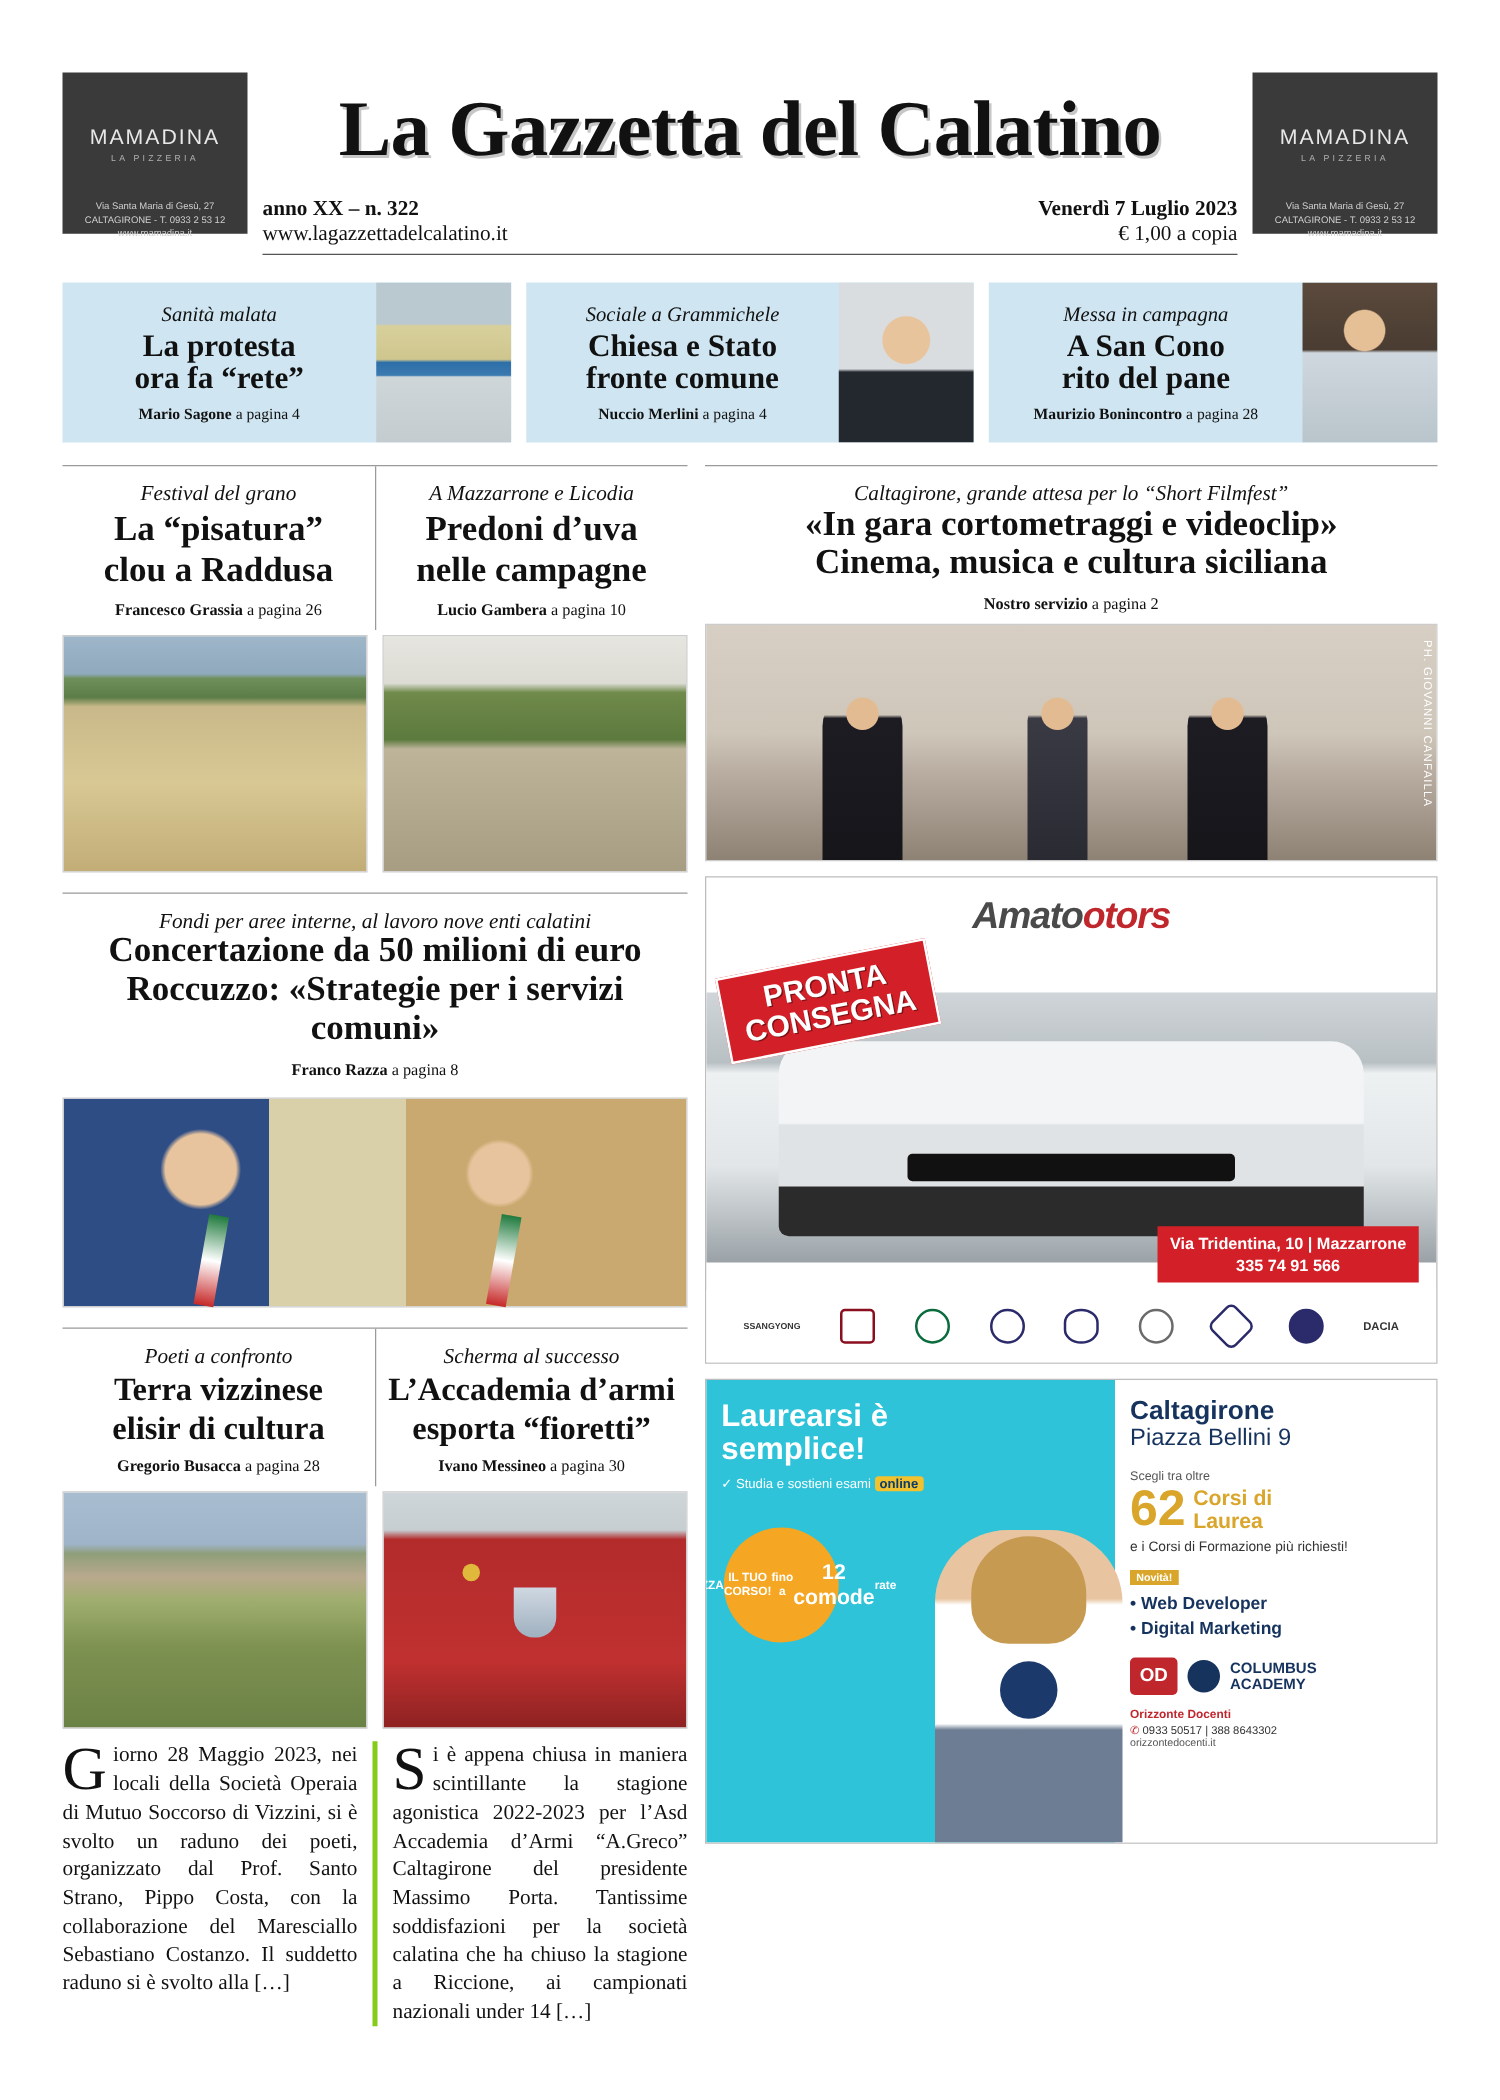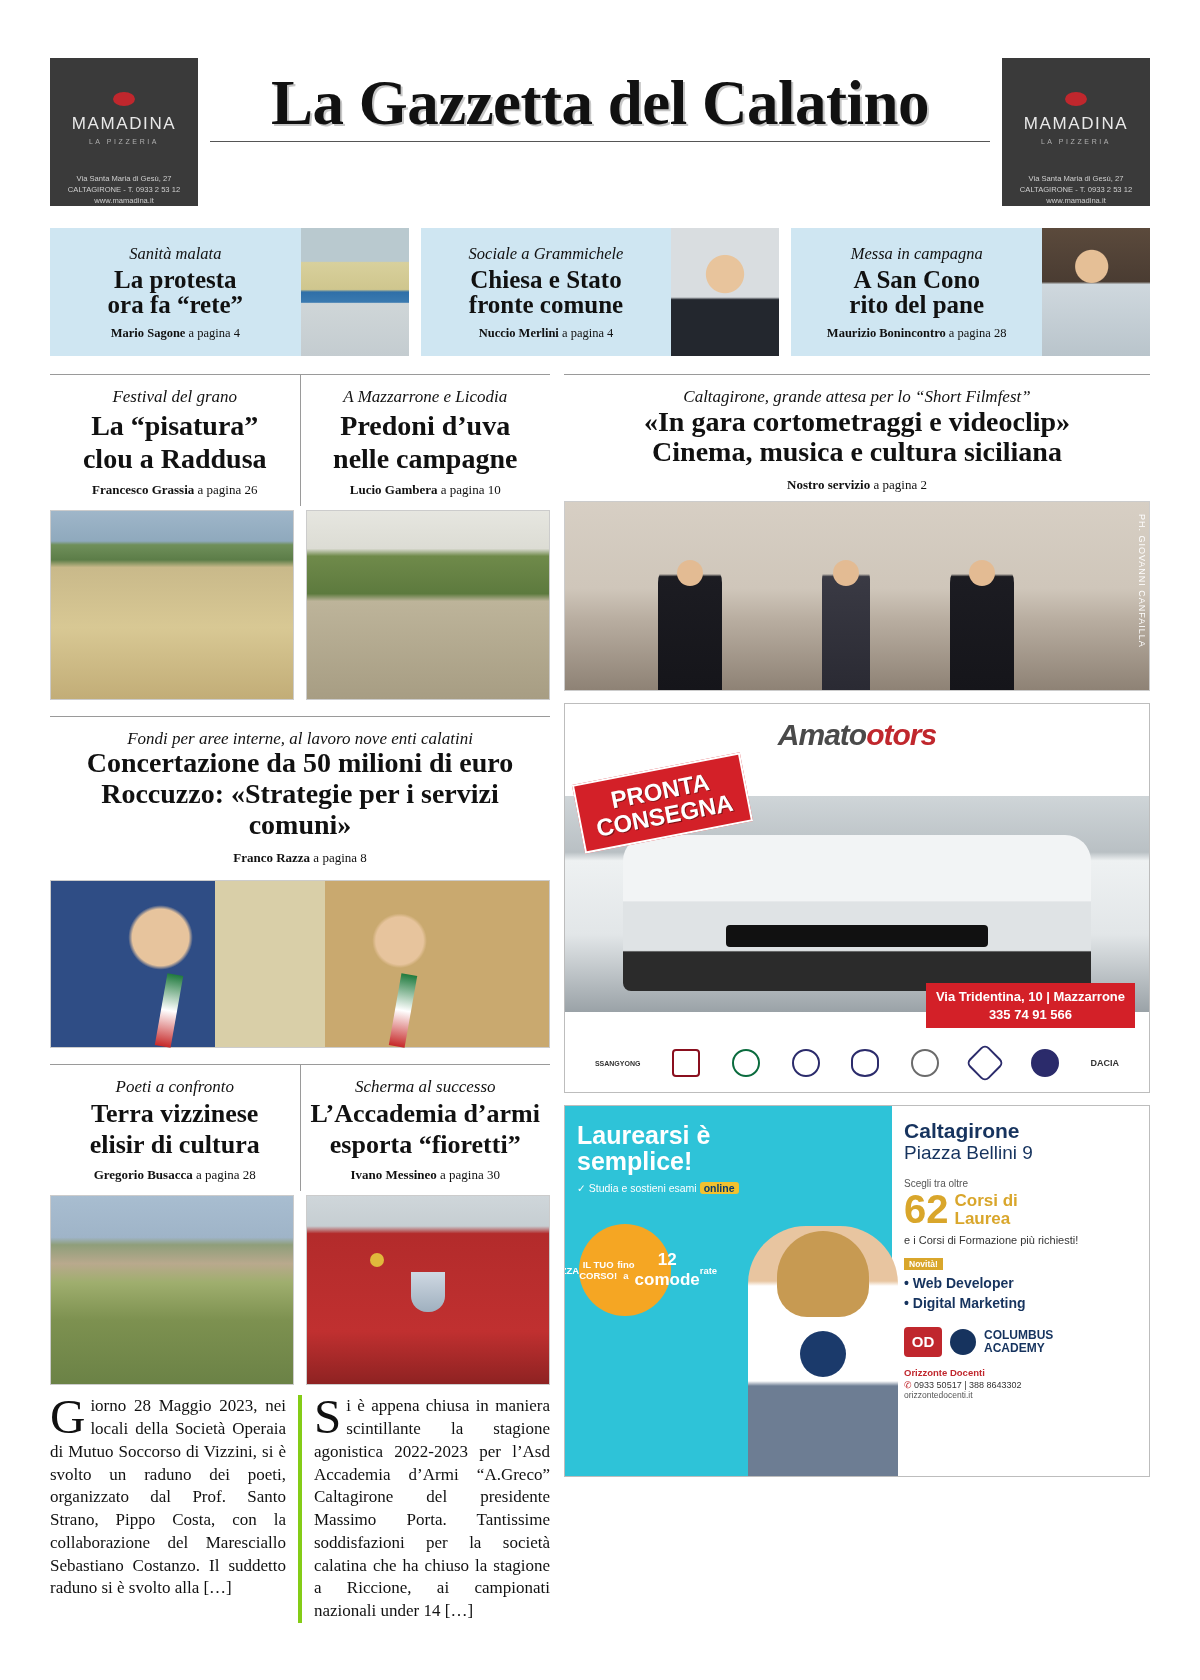--- a/index.html
+++ b/index.html
@@ -9,21 +9,21 @@
     background:#ffffff;
     font-family:"Liberation Serif", serif;
     color:#111;
     overflow:hidden;
   }
   .page { position:relative; width:1200px; height:1680px; padding:0 50px; }
 
   
   .masthead { display:flex; align-items:flex-start; justify-content:space-between; padding-top:58px; }
   .ad-box {
-    width:148px; height:148px; background:#3a3a3a; color:#dcdcdc;
+    width:148px; height:129px; background:#3a3a3a; color:#dcdcdc;
     display:flex; flex-direction:column; align-items:center; justify-content:flex-start;
     padding-top:34px; flex:0 0 auto;
   }
   .ad-dot { width:22px; height:22px; border-radius:50%; background:#c0272d; margin-bottom:8px; }
   .ad-brand { font-family:"Liberation Sans", sans-serif; font-size:17px; letter-spacing:1.6px; color:#e8e8e8; }
   .ad-sub { font-family:"Liberation Sans", sans-serif; font-size:7px; letter-spacing:2.6px; color:#b0b0b0; margin-top:4px; }
   .ad-lines { font-family:"Liberation Sans", sans-serif; font-size:7.6px; line-height:1.45; color:#cfcfcf; text-align:center; margin-top:28px; }
 
   .masthead-center { flex:1; padding:0 12px; text-align:center; }
   .paper-title {
@@ -203,20 +203,30 @@
       <div class="ad-sub">LA PIZZERIA</div>
       <div class="ad-lines">
         <div>Via Santa Maria di Gesù, 27</div>
         <div>CALTAGIRONE - T. 0933 2 53 12</div>
         <div>www.mamadina.it</div>
       </div>
     </div>
 
     <div class="masthead-center">
       <h1 class="paper-title">La Gazzetta del Calatino</h1>
+      <div class="masthead-meta">
+        <div class="meta-left">
+          <div class="meta-strong">anno XX – n. 322</div>
+          <div class="meta-light">www.lagazzettadelcalatino.it</div>
+        </div>
+        <div class="meta-right">
+          <div class="meta-strong">Venerdì 7 Luglio 2023</div>
+          <div class="meta-light">€ 1,00 a copia</div>
+        </div>
+      </div>
       <div class="masthead-rule"></div>
     </div>
 
     <div class="ad-box">
       <div class="ad-dot"></div>
       <div class="ad-brand">MAMADINA</div>
       <div class="ad-sub">LA PIZZERIA</div>
       <div class="ad-lines">
         <div>Via Santa Maria di Gesù, 27</div>
         <div>CALTAGIRONE - T. 0933 2 53 12</div>

